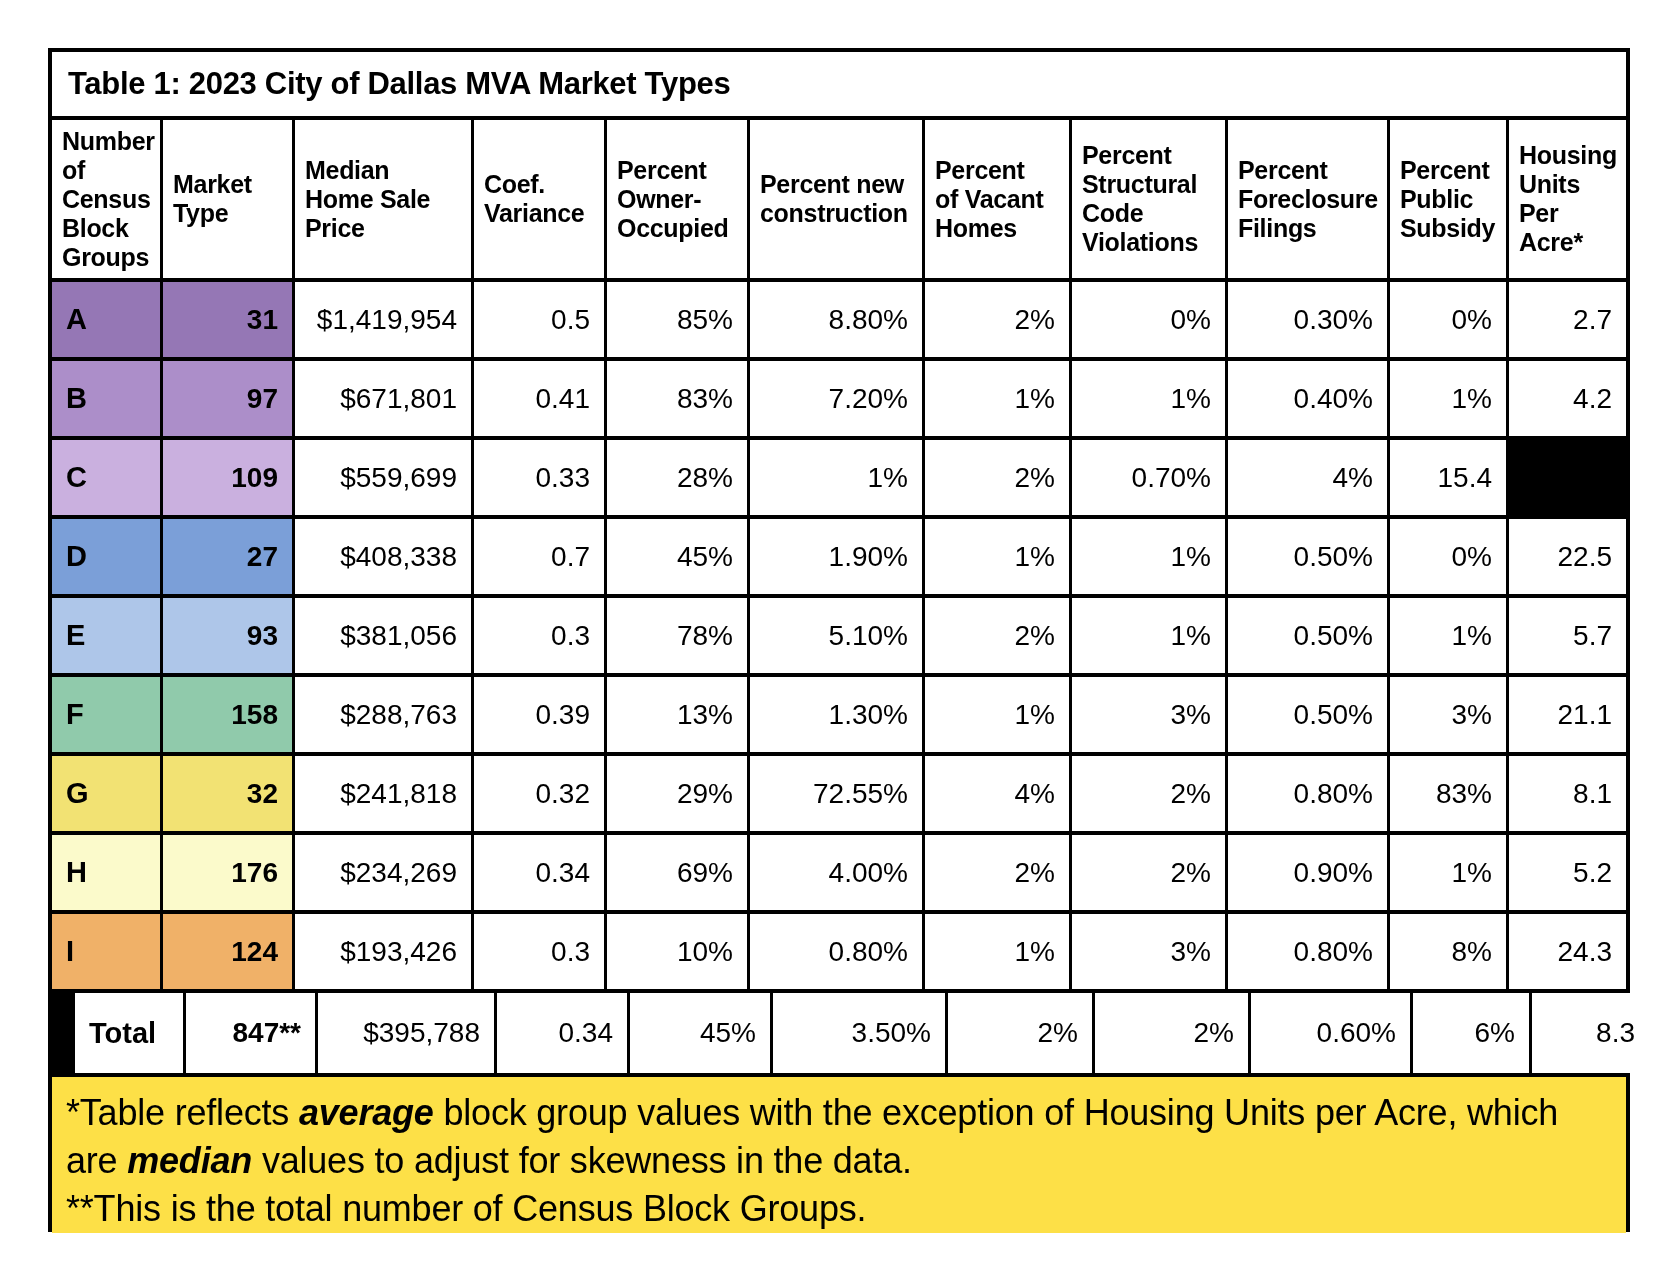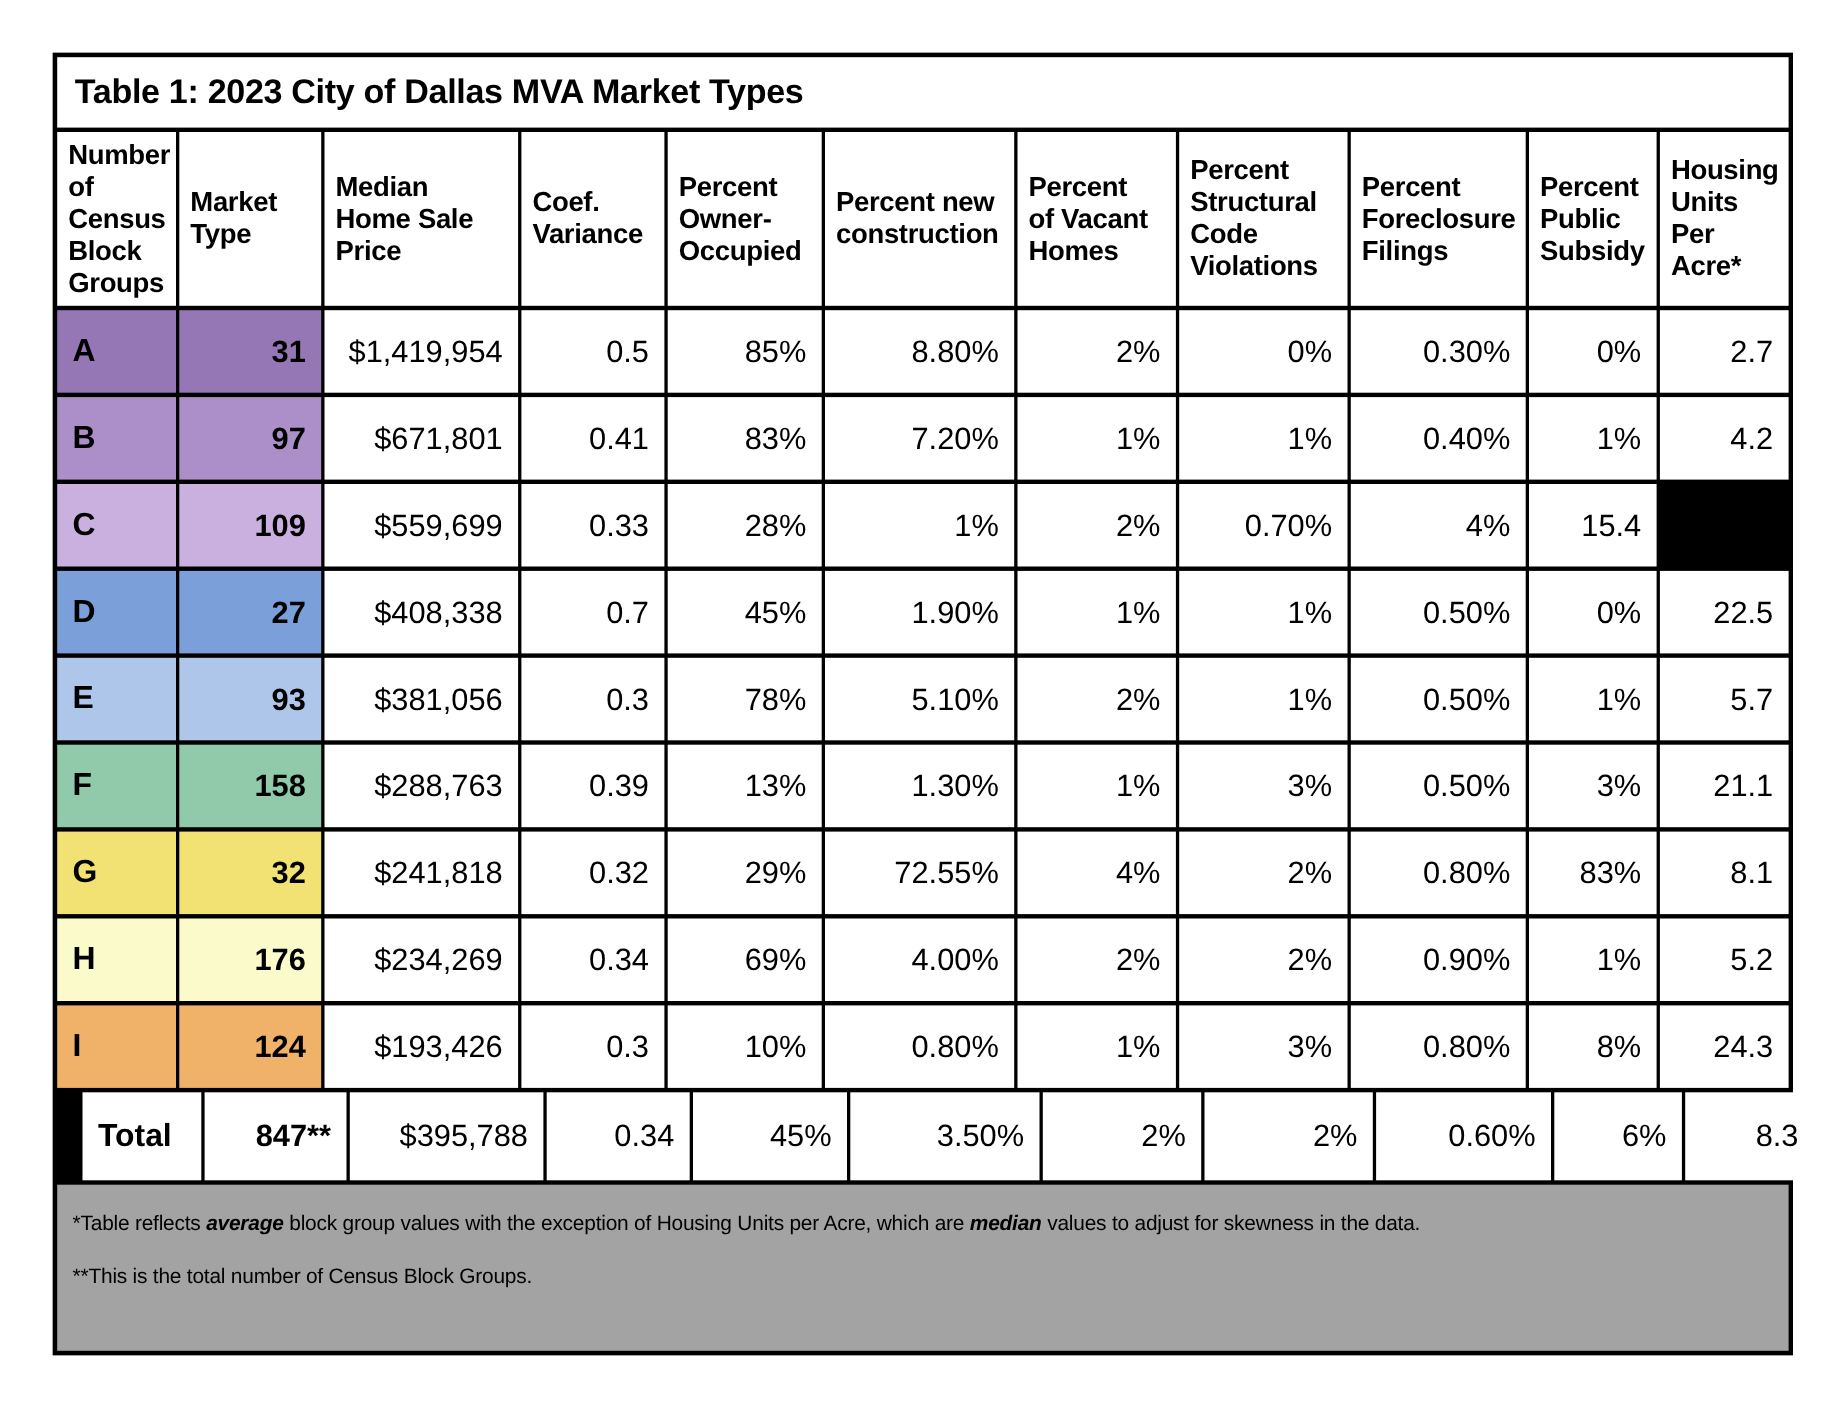--- a/index.html
+++ b/index.html
@@ -65,23 +65,23 @@
     font-size: 29px;
   }
   .num-cell {
     justify-content: flex-end;
     padding-right: 14px;
     font-size: 28px;
   }
   .bold-cell { font-weight: bold; }
   .footnotes {
     flex: 1 1 auto;
-    background: #a3a3a3;
+    background: #fde047;
     padding: 12px 30px 0 14px;
-    font-size: 19px;
+    font-size: 36px;
     line-height: 48px;
     letter-spacing: -0.2px;
   }
   .footnote-line { margin: 0; }
   .footnote-line .em { font-weight: bold; font-style: italic; }
 </style>
 </head>
 <body>
 
 <div class="table-wrap">

